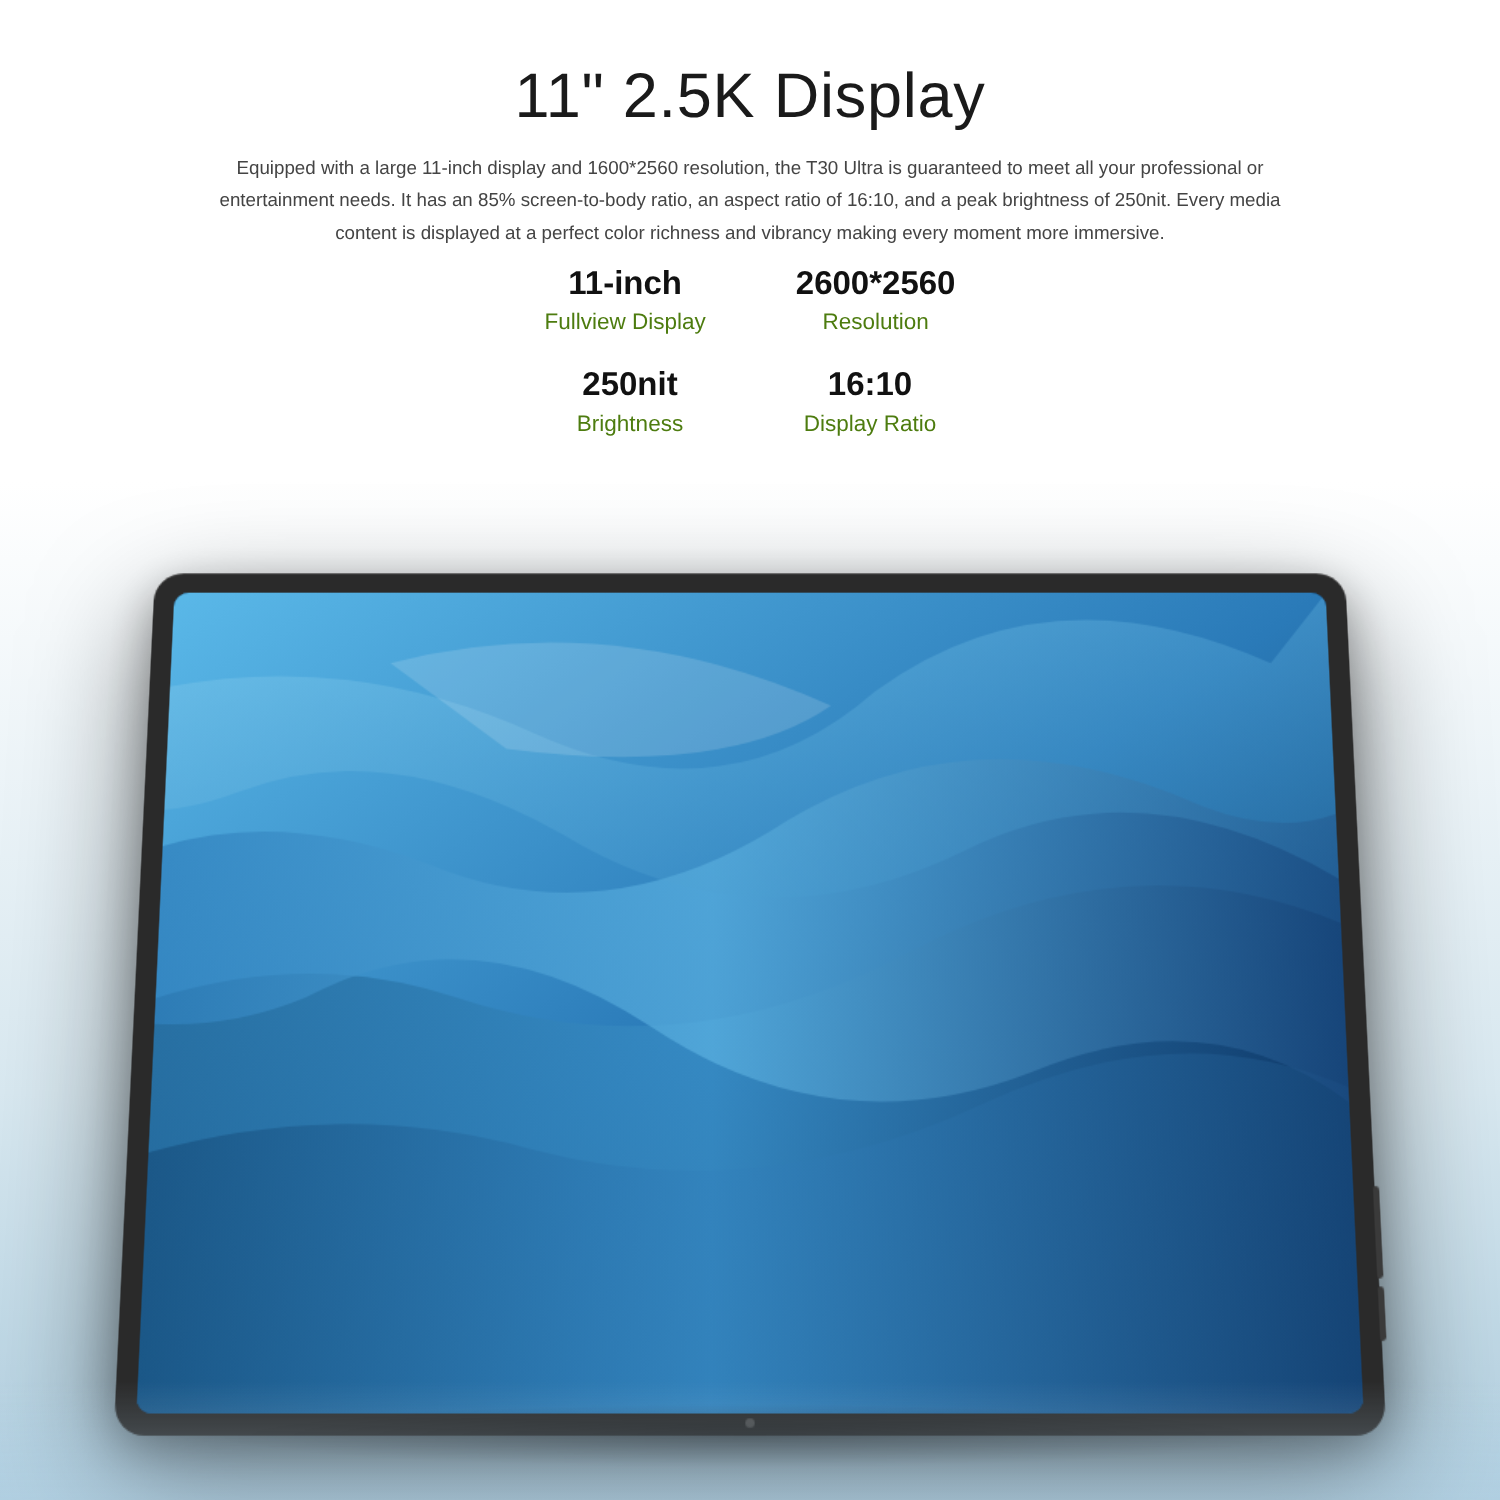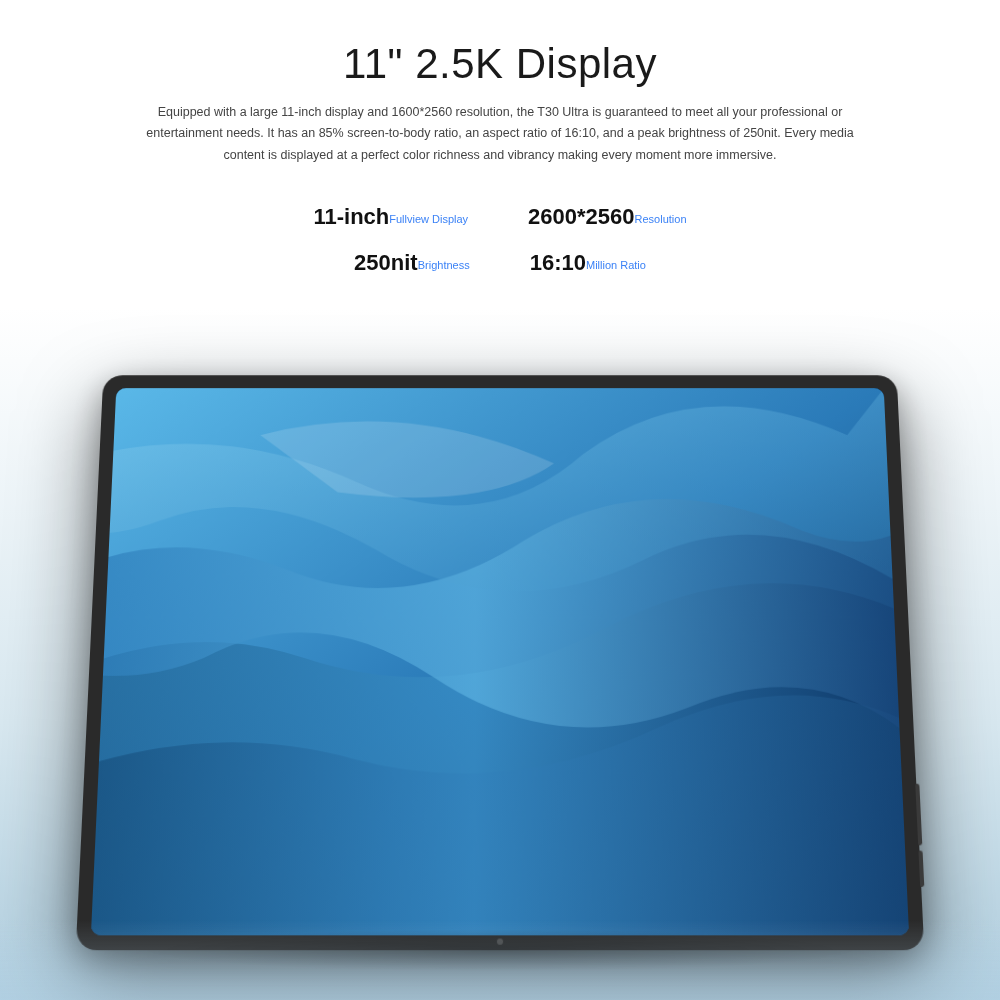--- a/index.html
+++ b/index.html
@@ -37,57 +37,56 @@
       margin-bottom: 14px;
       letter-spacing: 0.5px;
     }
 
     .description {
       font-size: 12.5px;
       color: #444444;
       text-align: center;
       line-height: 1.7;
       max-width: 750px;
-      margin-bottom: 28px;
     }
 
     .specs-grid {
       display: flex;
       flex-direction: column;
       align-items: center;
       gap: 0px;
       width: 100%;
     }
 
     .specs-row {
       display: flex;
       justify-content: center;
       gap: 0px;
       width: 100%;
     }
 
     .spec-item {
       display: flex;
-      flex-direction: row;
+      flex-direction: column;
       align-items: center;
       padding: 10px 30px;
       min-width: 160px;
     }
 
     .spec-value {
       font-size: 22px;
       font-weight: 700;
       color: #111111;
       text-align: center;
       line-height: 1.2;
     }
 
     .spec-label {
-      font-size: 11px;
-      color: #3b82f6;
+      font-size: 15px;
+      color: #4d7c0f;
       text-align: left;
       margin-top: 4px;
     }
 
     
     .tablet-section {
       width: 100%;
       flex: 1;
       position: relative;
       display: flex;
@@ -224,21 +223,21 @@
         </div>
       </div>
 
       <div class="specs-row">
         <div class="spec-item">
           <span class="spec-value">250nit</span>
           <span class="spec-label">Brightness</span>
         </div>
         <div class="spec-item">
           <span class="spec-value">16:10</span>
-          <span class="spec-label">Million Ratio</span>
+          <span class="spec-label">Display Ratio</span>
         </div>
       </div>
     </div>
   </div>
 
   <div class="tablet-section">
     <div class="tablet-wrapper">
       <div class="tablet-frame">
         <div class="tablet-screen">
           <div class="screen-bg">

